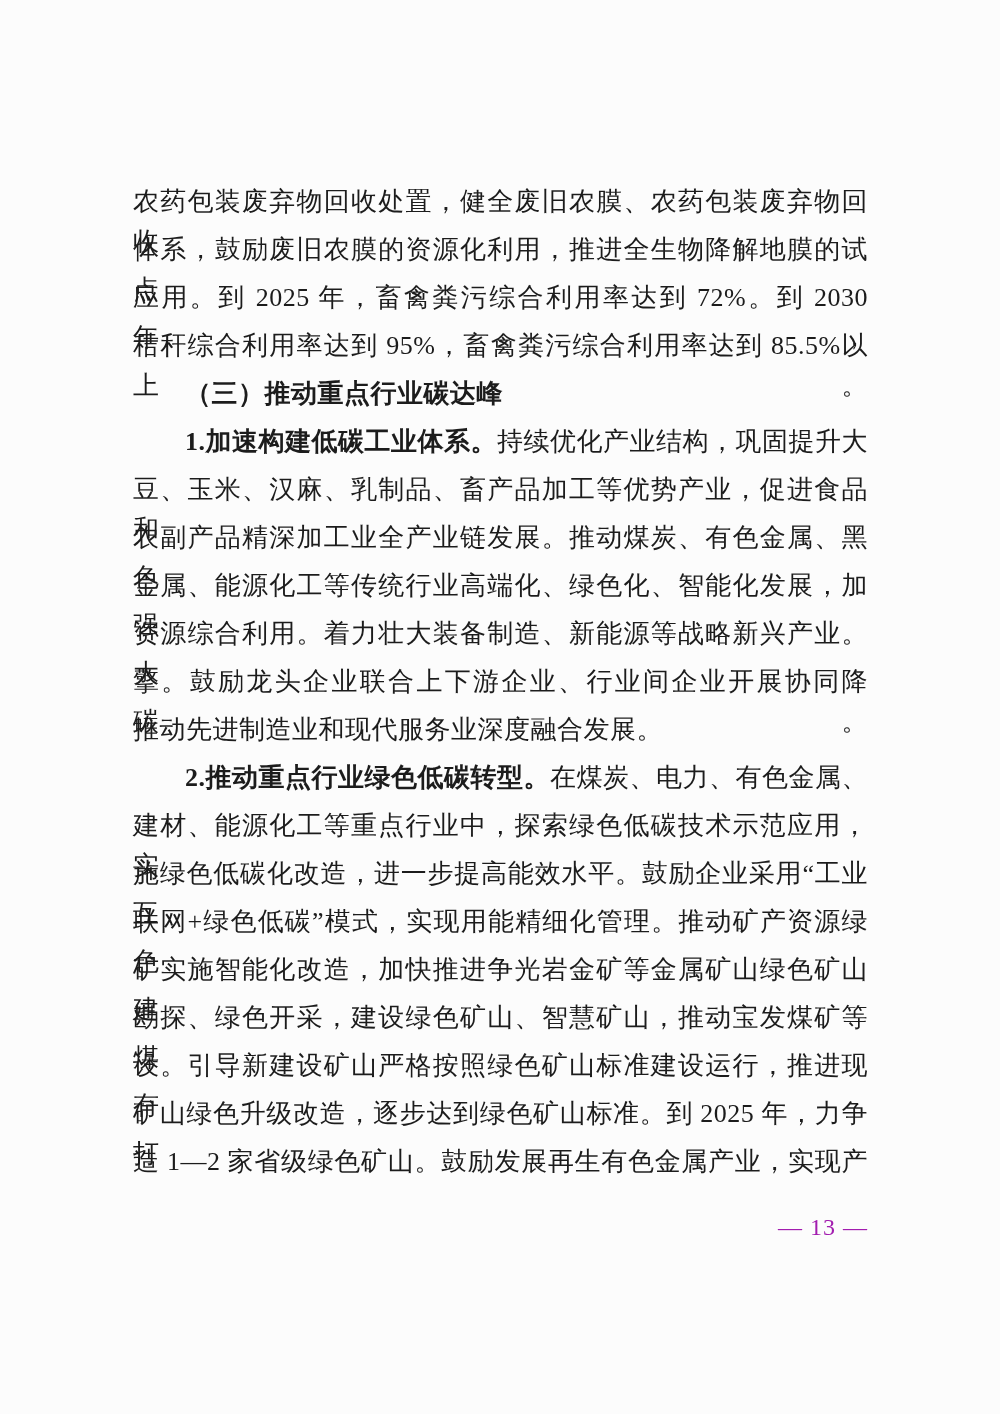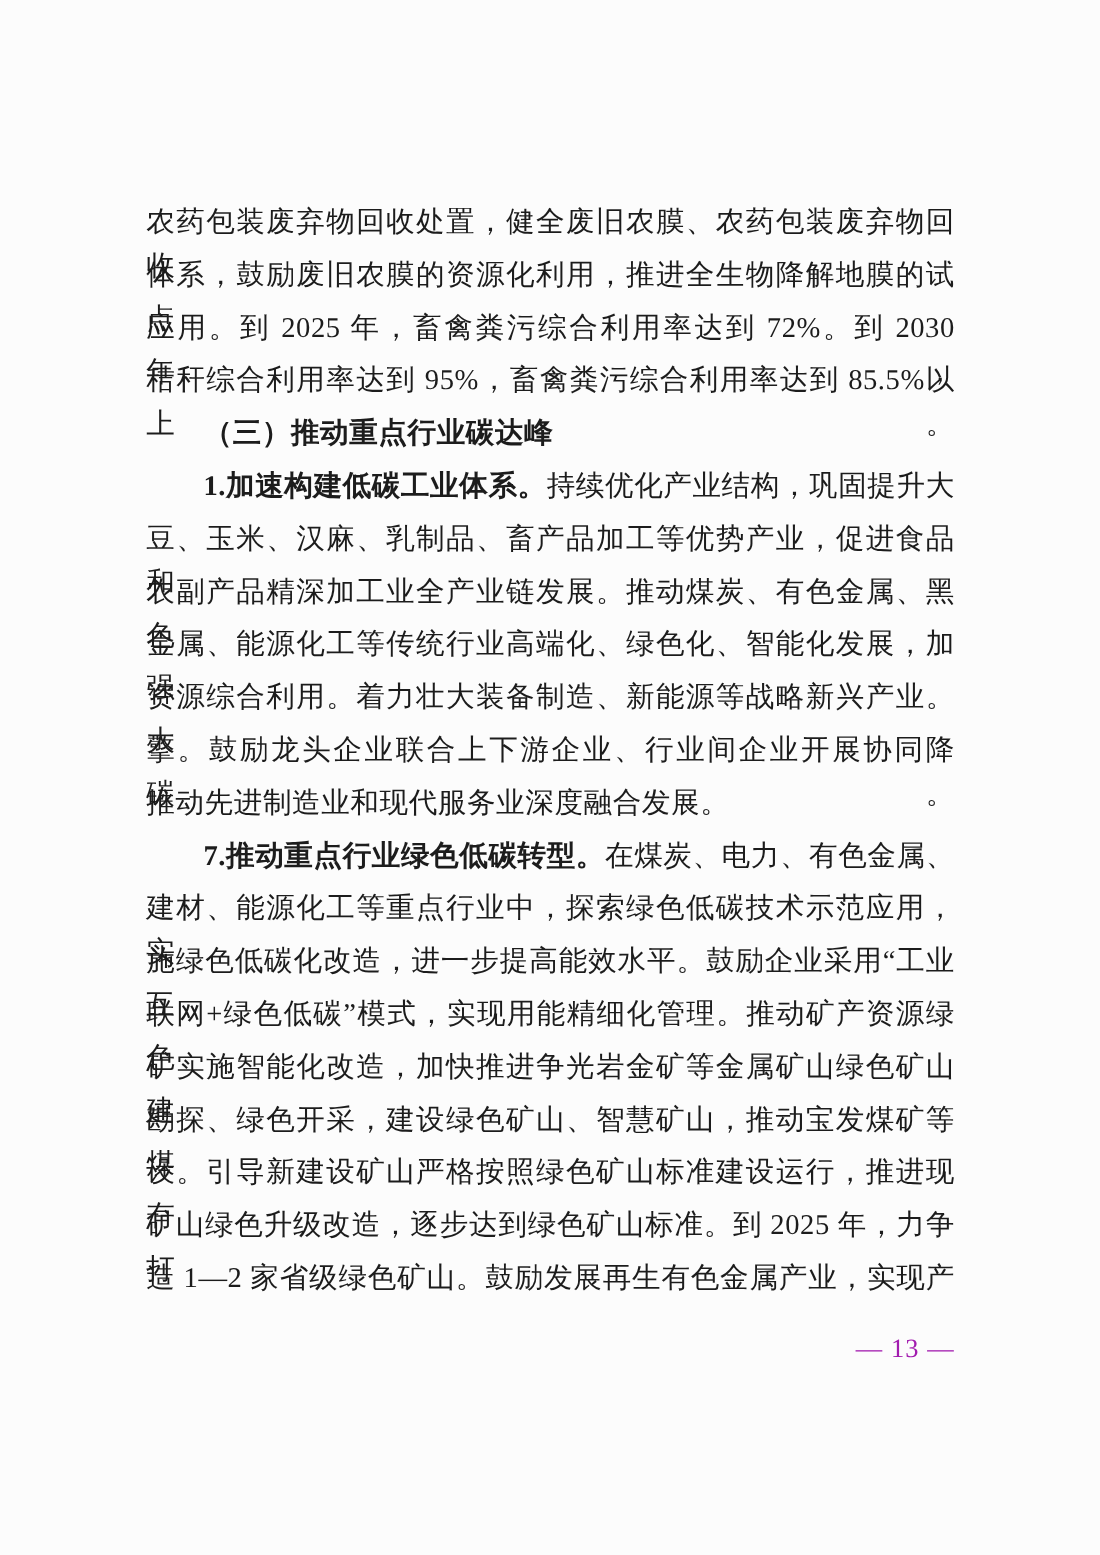--- a/index.html
+++ b/index.html
@@ -64,21 +64,21 @@
       <div class="line just"><span>应用。到 2025 年，畜禽粪污综合利用率达到 72%。到 2030 年，</span></div>
       <div class="line just"><span>秸秆综合利用率达到 95%，畜禽粪污综合利用率达到 85.5%以上。</span></div>
       <div class="line ind"><span class="b">（三）推动重点行业碳达峰</span></div>
       <div class="line just ind"><span class="b">1.加速构建低碳工业体系。</span><span>持续优化产业结构，巩固提升大</span></div>
       <div class="line just"><span>豆、玉米、汉麻、乳制品、畜产品加工等优势产业，促进食品和</span></div>
       <div class="line just"><span>农副产品精深加工业全产业链发展。推动煤炭、有色金属、黑色</span></div>
       <div class="line just"><span>金属、能源化工等传统行业高端化、绿色化、智能化发展，加强</span></div>
       <div class="line just"><span>资源综合利用。着力壮大装备制造、新能源等战略新兴产业。大</span></div>
       <div class="line just"><span>擎。鼓励龙头企业联合上下游企业、行业间企业开展协同降碳。</span></div>
       <div class="line"><span>推动先进制造业和现代服务业深度融合发展。</span></div>
-      <div class="line just ind"><span class="b">7.推动重点行业绿色低碳转型。</span><span>在煤炭、电力、有色金属、</span></div>
+      <div class="line just ind"><span class="b">2.推动重点行业绿色低碳转型。</span><span>在煤炭、电力、有色金属、</span></div>
       <div class="line just"><span>建材、能源化工等重点行业中，探索绿色低碳技术示范应用，实</span></div>
       <div class="line just"><span>施绿色低碳化改造，进一步提高能效水平。鼓励企业采用“工业互</span></div>
       <div class="line just"><span>联网+绿色低碳”模式，实现用能精细化管理。推动矿产资源绿色</span></div>
       <div class="line just"><span>矿实施智能化改造，加快推进争光岩金矿等金属矿山绿色矿山建</span></div>
       <div class="line just"><span>勘探、绿色开采，建设绿色矿山、智慧矿山，推动宝发煤矿等煤</span></div>
       <div class="line just"><span>设。引导新建设矿山严格按照绿色矿山标准建设运行，推进现有</span></div>
       <div class="line just"><span>矿山绿色升级改造，逐步达到绿色矿山标准。到 2025 年，力争打</span></div>
       <div class="line just"><span>造 1—2 家省级绿色矿山。鼓励发展再生有色金属产业，实现产</span></div>
     </div>
   <div class="footer">— 13 —</div>

